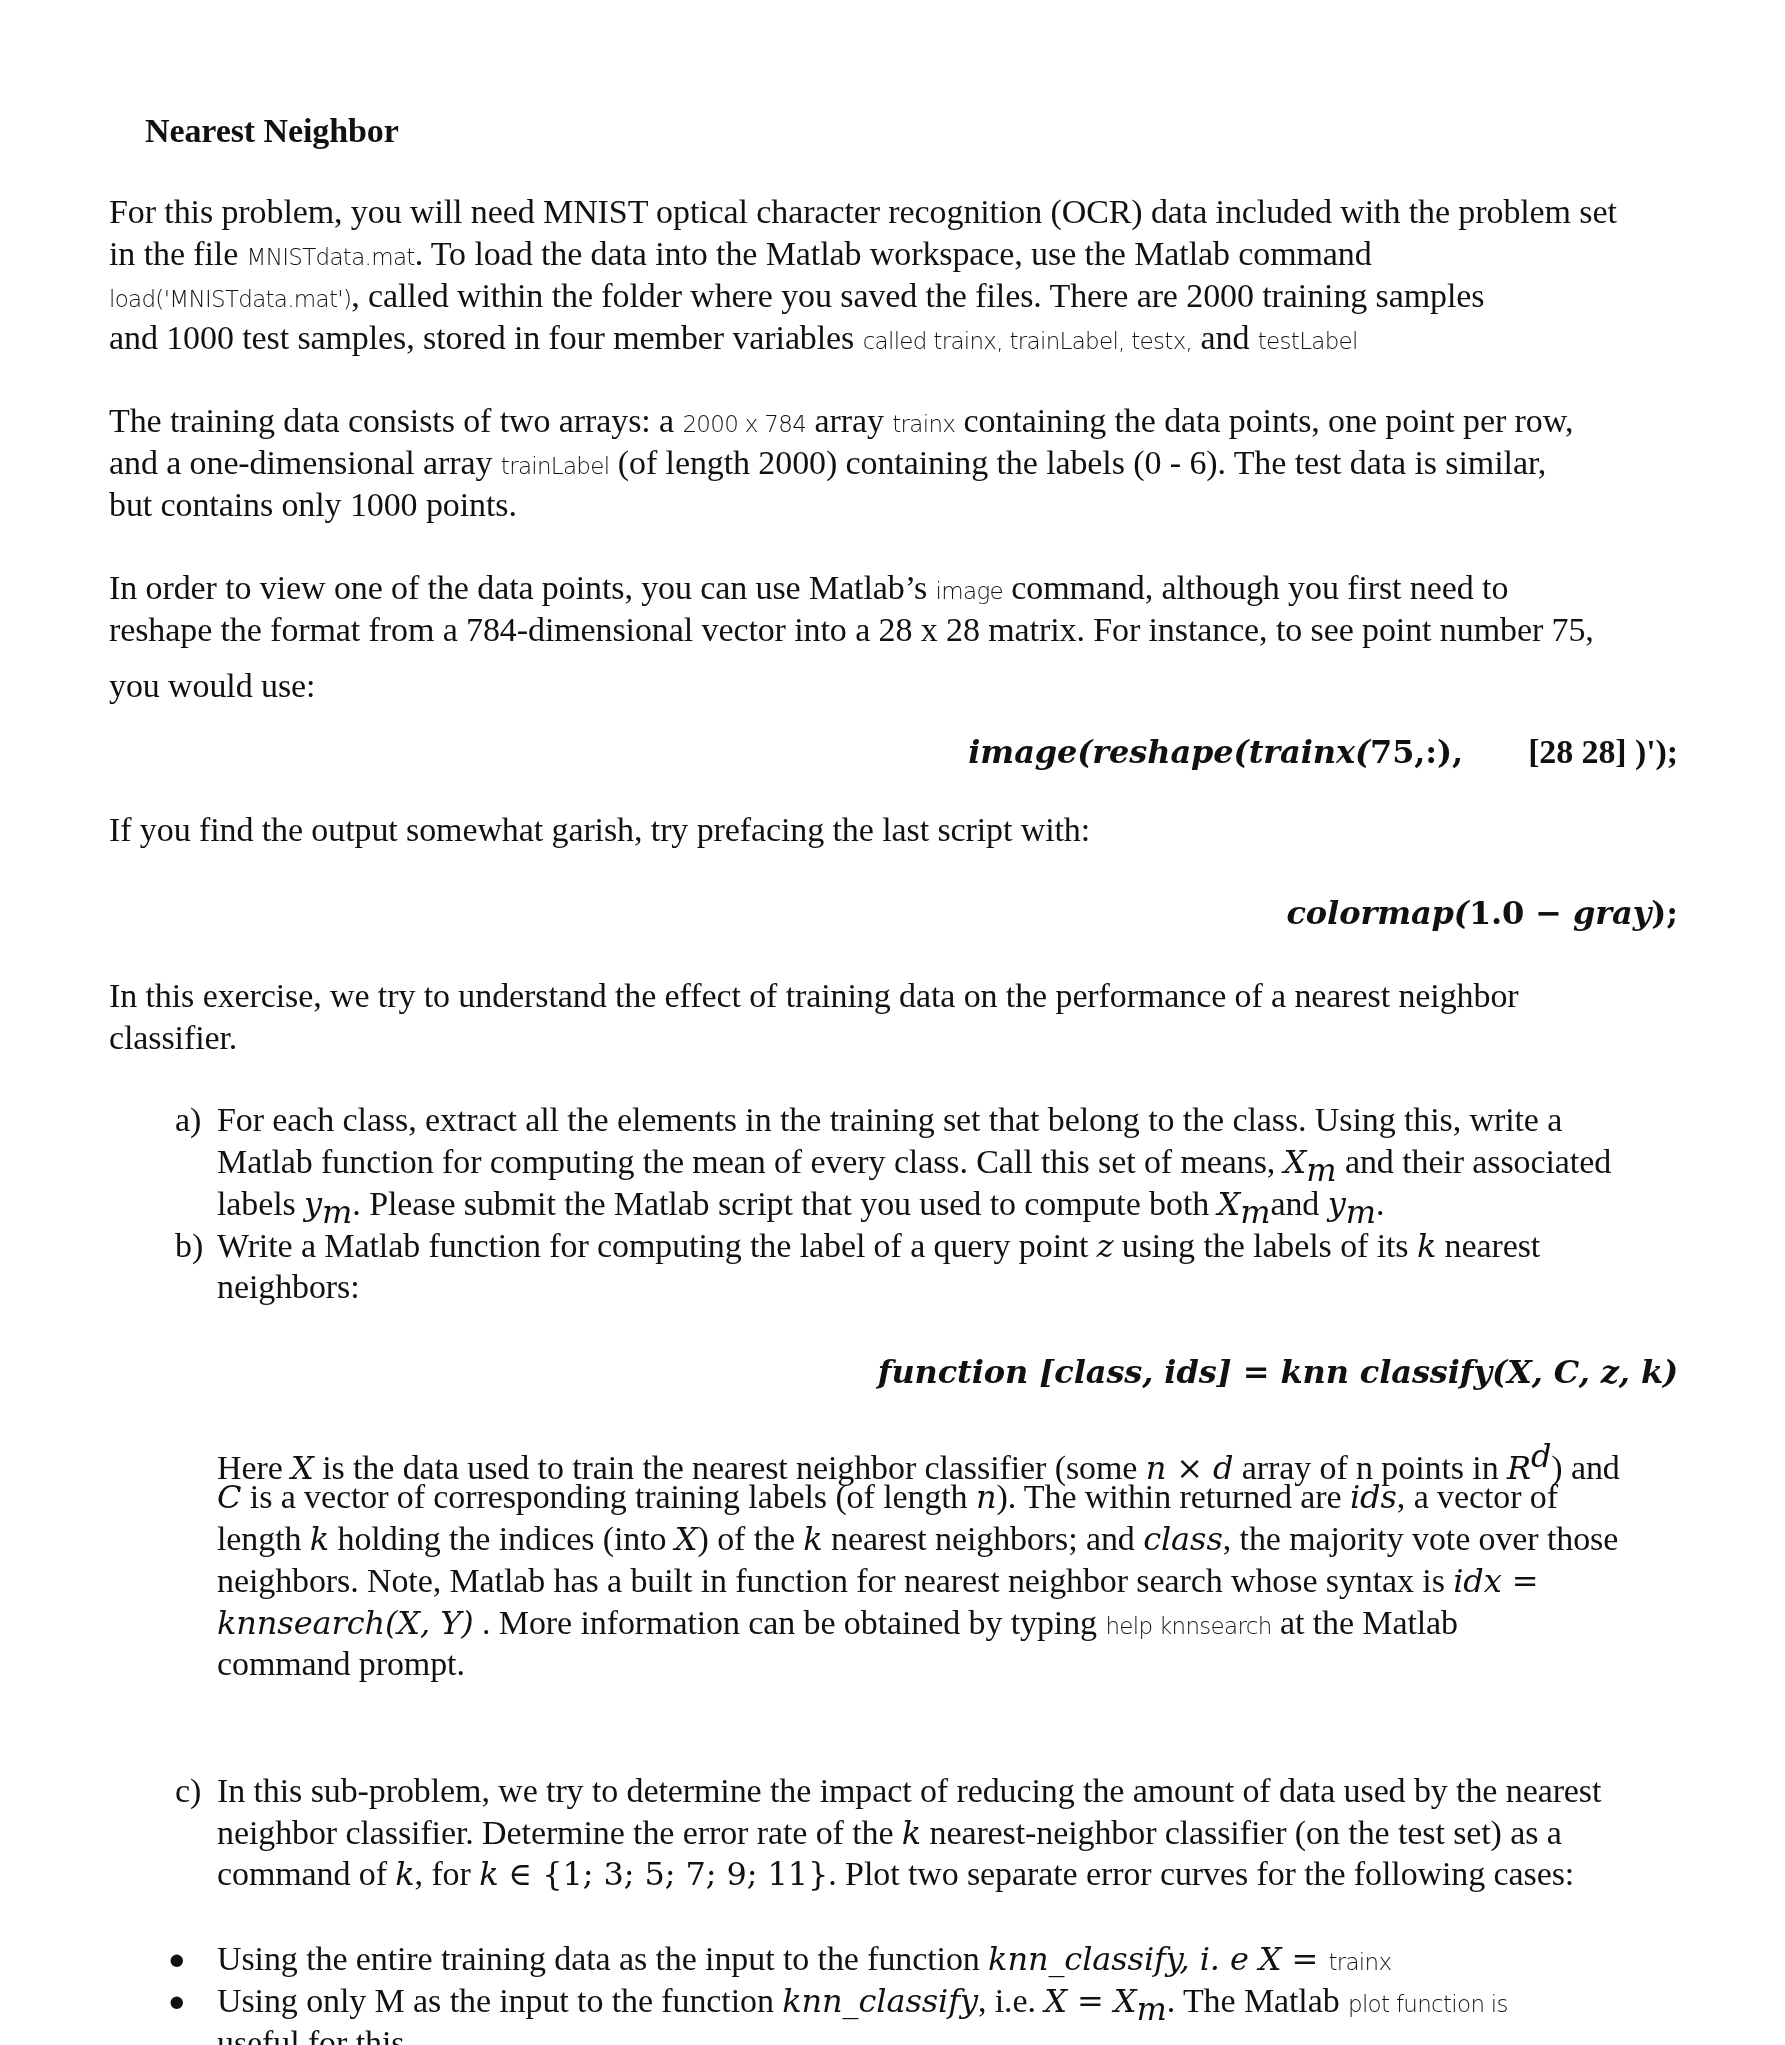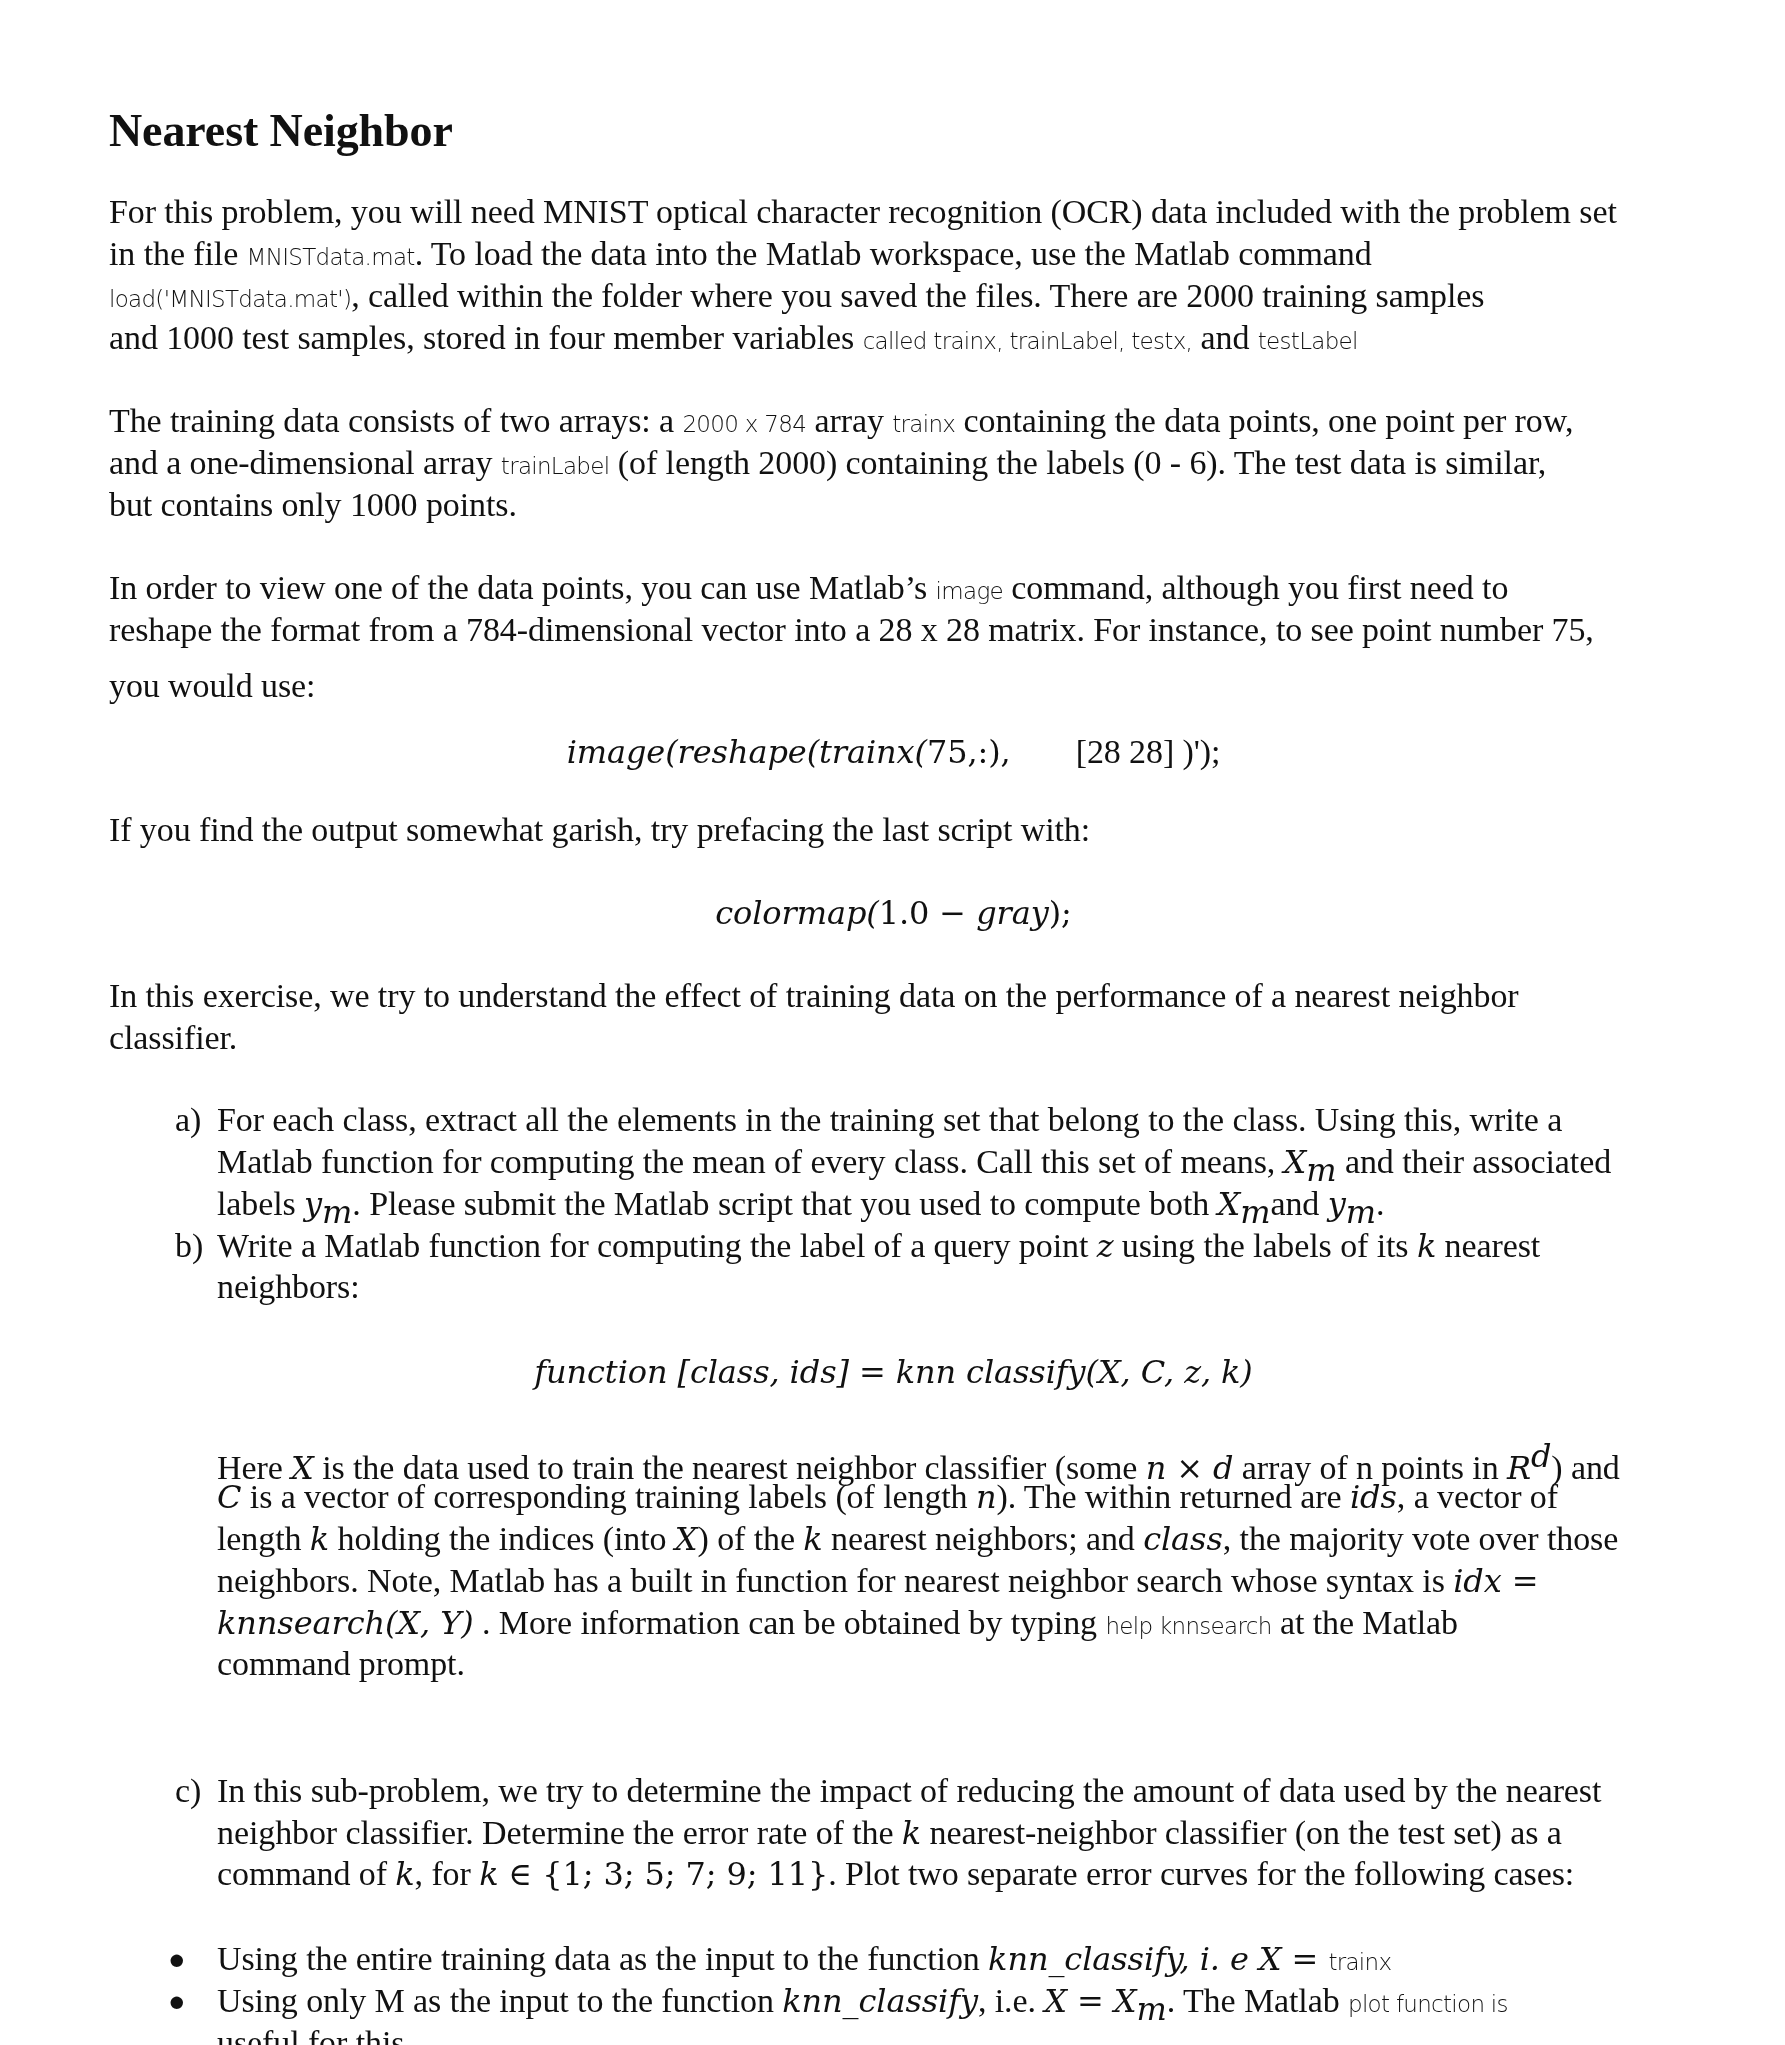--- a/index.html
+++ b/index.html
@@ -2,25 +2,25 @@
 <html style="font-size:11.5px"><head>
 <meta charset="utf-8">
 <style>
   html, body { margin: 0; padding: 0; background: #ffffff; }
   body {
     width: 1785px; height: 2046px; overflow: hidden; position: relative;
     font-family: "Liberation Serif", serif; color: #111111;
   }
   .page { position: absolute; left: 109px; top: 0; width: 1619px; }
   .line { position: absolute; left: 0; white-space: nowrap; font-size: 34px; line-height: 42px; letter-spacing: -0.1px; }
-  .title { font-weight: bold; font-size: 46px; }
+  .title { font-weight: bold; font-size: 34px; margin-left: 36px; }
   .sans { font-family: "DejaVu Sans", sans-serif; font-size: 23px; letter-spacing: -0.7px; font-weight: 300; }
   .math { font-family: "DejaVu Serif", serif; font-style: italic; font-size: 32px; }
   .math-up { font-family: "DejaVu Serif", serif; font-style: normal; font-size: 32px; }
-  .center { text-align: center; width: 1569px; }
+  .center { text-align: right; width: 1569px; font-weight: bold; }
   .ind { left: 108px; }
   .marker { position: absolute; left: 66px; }
   .bullet { position: absolute; left: 59px; font-size: 29px; }
   sub, sup { font-size: 21.6px; }
 </style>
 </head>
 <body>
 
 <div class="page">
 

